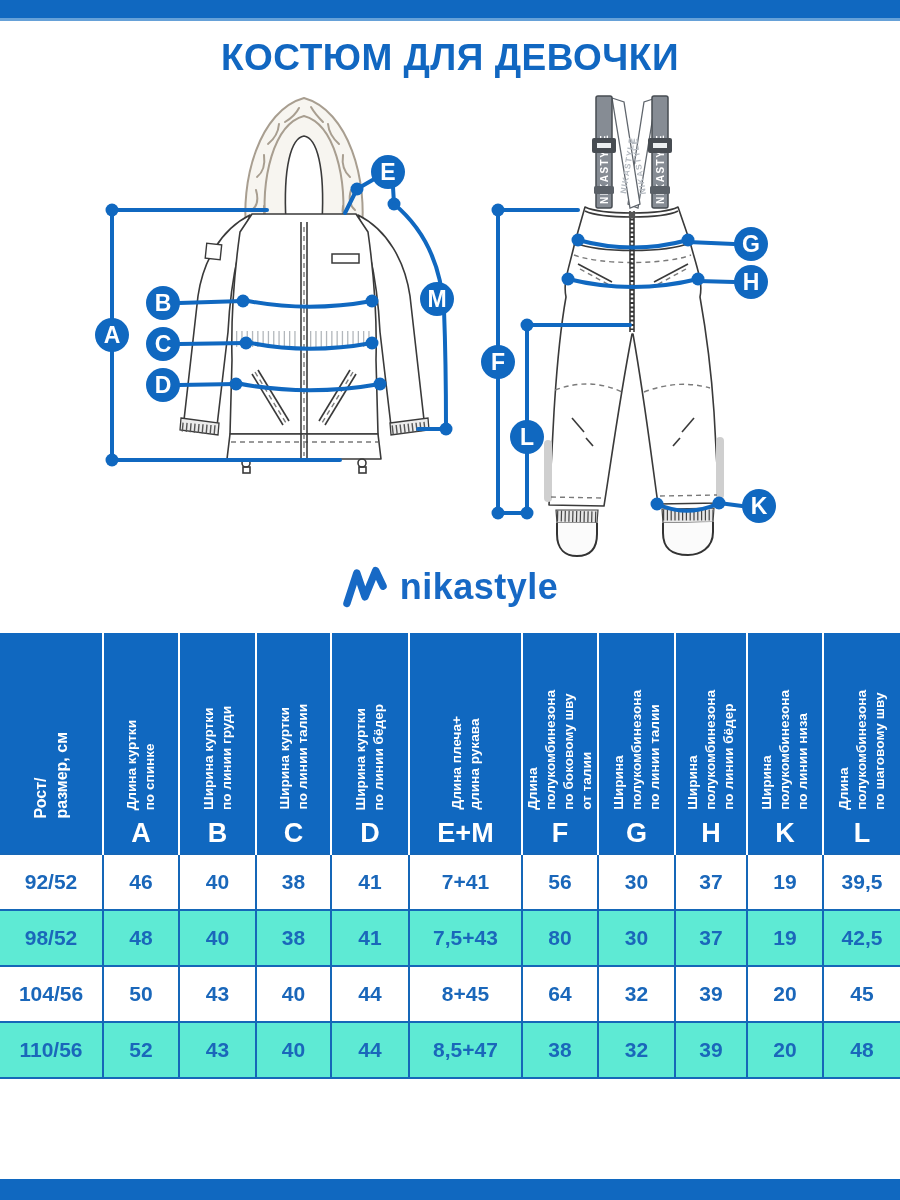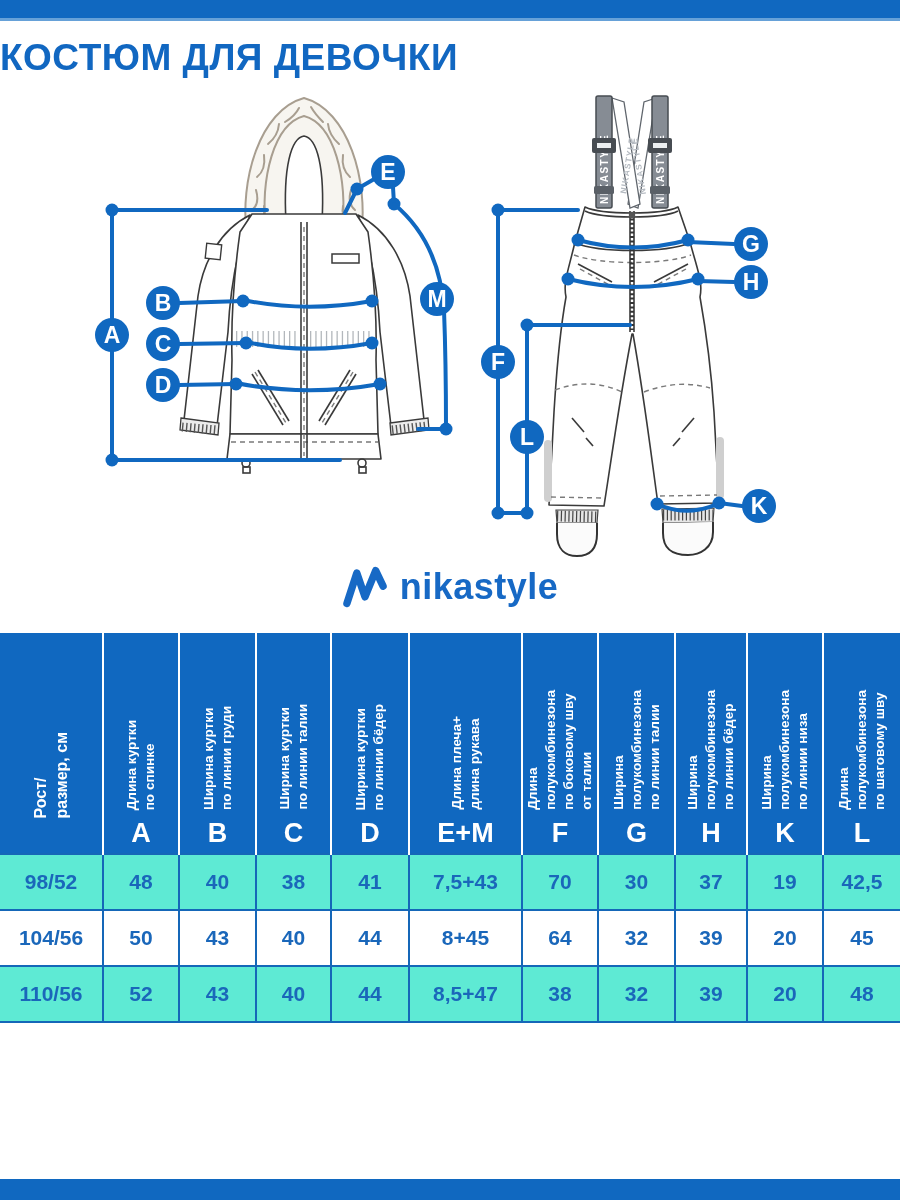--- a/index.html
+++ b/index.html
@@ -2,21 +2,21 @@
 <html><head>
 <meta charset="utf-8">
 <style>
   html,body{margin:0;padding:0;}
   body{
     width:900px;height:1200px;position:relative;overflow:hidden;
     background:#ffffff;font-family:"Liberation Sans",sans-serif;
   }
   .topbar{height:18px;background:#1068c0;border-bottom:3px solid #66a1d8;}
   .page-title{
-    margin:15px 0 0 0;color:#1167c1;font-weight:bold;
+    margin:15px 0 0 0;text-align:center;color:#1167c1;font-weight:bold;
     font-size:37px;letter-spacing:.5px;line-height:44px;height:44px;
   }
   .diagram-wrap{width:900px;height:480px;margin-top:2px;}
   .logo-row{height:50px;display:flex;align-items:center;justify-content:center;gap:12px;}
   .logo-text{font-size:36px;font-weight:bold;color:#1769c5;letter-spacing:.5px;}
   
   .tbl{width:900px;border-collapse:collapse;table-layout:fixed;margin-top:21px;}
   .tbl th{
     background:#1068c0;height:214px;vertical-align:bottom;padding:0 0 6px 0;
     border-right:2px solid #ffffff;
@@ -388,28 +388,41 @@
           <div class="th-inner">
         <div class="vtxt">Длина
 полукомбинезона
 по шаговому шву</div>
         <div class="col-letter">L</div>
           </div>
         </th>
     </tr>
   </thead>
   <tbody>
+    <tr>
+      <td>92/52</td>
+      <td>46</td>
+      <td>40</td>
+      <td>38</td>
+      <td>41</td>
+      <td>7+41</td>
+      <td>56</td>
+      <td>30</td>
+      <td>37</td>
+      <td>19</td>
+      <td>39,5</td>
+    </tr>
     <tr class="alt">
       <td>98/52</td>
       <td>48</td>
       <td>40</td>
       <td>38</td>
       <td>41</td>
       <td>7,5+43</td>
-      <td>70</td>
+      <td>80</td>
       <td>30</td>
       <td>37</td>
       <td>19</td>
       <td>42,5</td>
     </tr>
     <tr>
       <td>104/56</td>
       <td>50</td>
       <td>43</td>
       <td>40</td>

